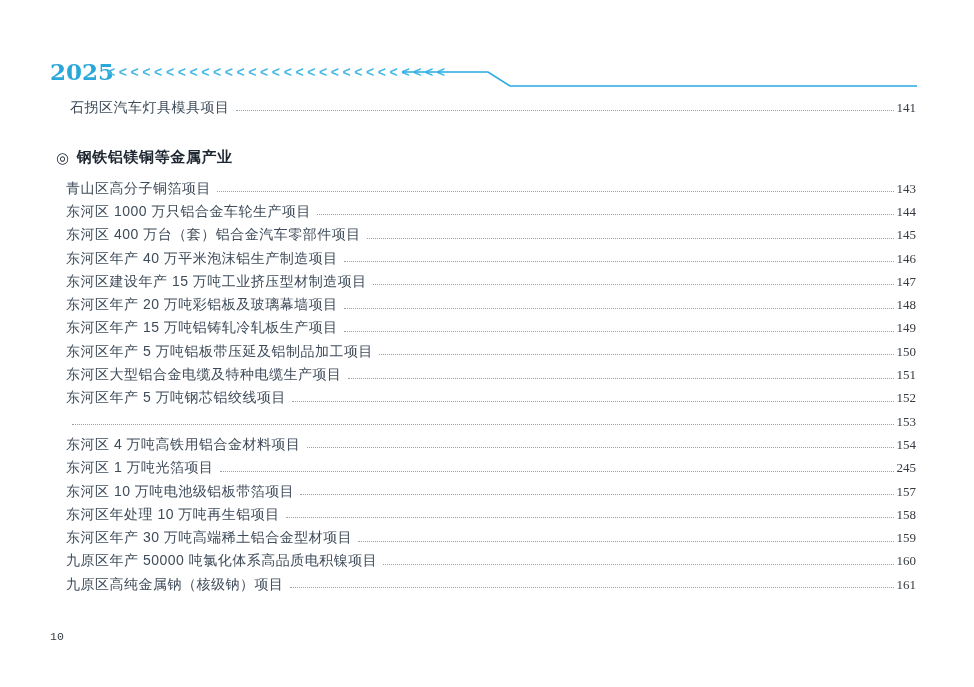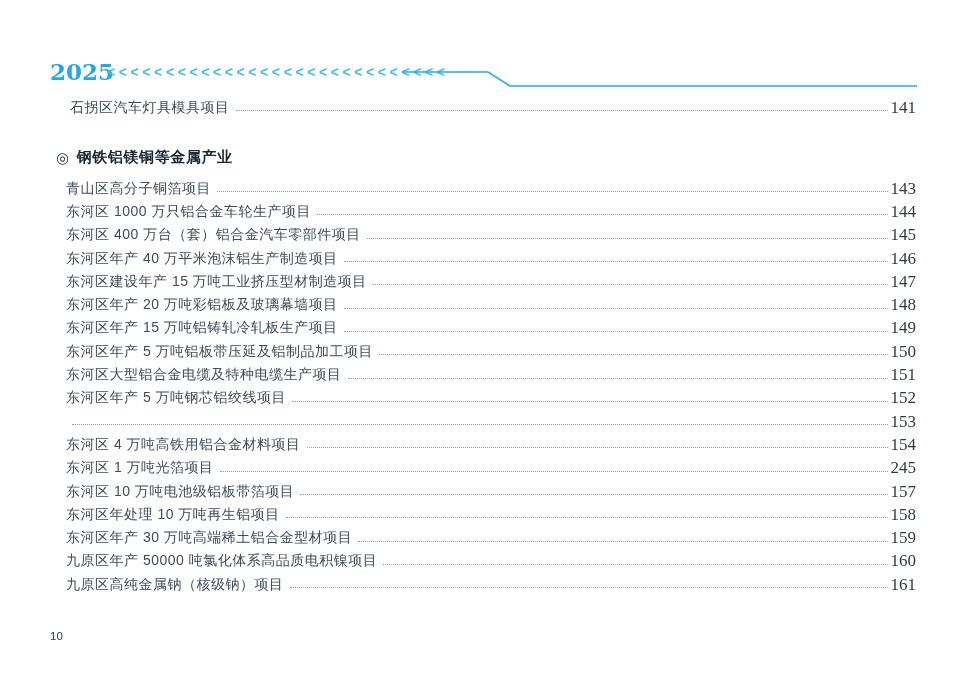--- a/index.html
+++ b/index.html
@@ -43,40 +43,40 @@
     color: var(--text-color); white-space: nowrap;
   }
   .leader {
     flex: 1;
     border-bottom: 1.8px dotted var(--leader-color);
     margin: 0 3px 0 6px;
     transform: translateY(3px);
   }
   .toc-page {
     font-family: "Liberation Serif", "DejaVu Serif", serif;
-    font-size: 17px; color: var(--folio-color);
+    font-size: 13px; color: var(--folio-color);
   }
 
   .pre-list { position: absolute; left: 70px; right: 58px; top: 96px; }
   .pre-list .toc-row { height: 23px; text-align: right; }
 
   .section-heading {
     position: absolute; left: 56px; top: 148px;
     display: flex; align-items: center;
     font-weight: bold; font-size: 15px; letter-spacing: 0.6px;
     color: var(--heading-color);
   }
   .section-heading .marker { margin-right: 7px; font-size: 15px; }
 
   .entries { position: absolute; left: 66px; right: 58px; top: 177px; }
   .entries .toc-row { height: 23.3px; }
 
   .folio {
     position: absolute; left: 50px; top: 630px;
-    font-family: Liberation Sans, sans-serif;
+    font-family: Liberation Mono, monospace;
     font-size: 11.5px; color: var(--folio-color);
   }
 </style>
 </head>
 <body>
 
 <div class="page">
 
   <div class="masthead">
     <span class="year">2025</span>

